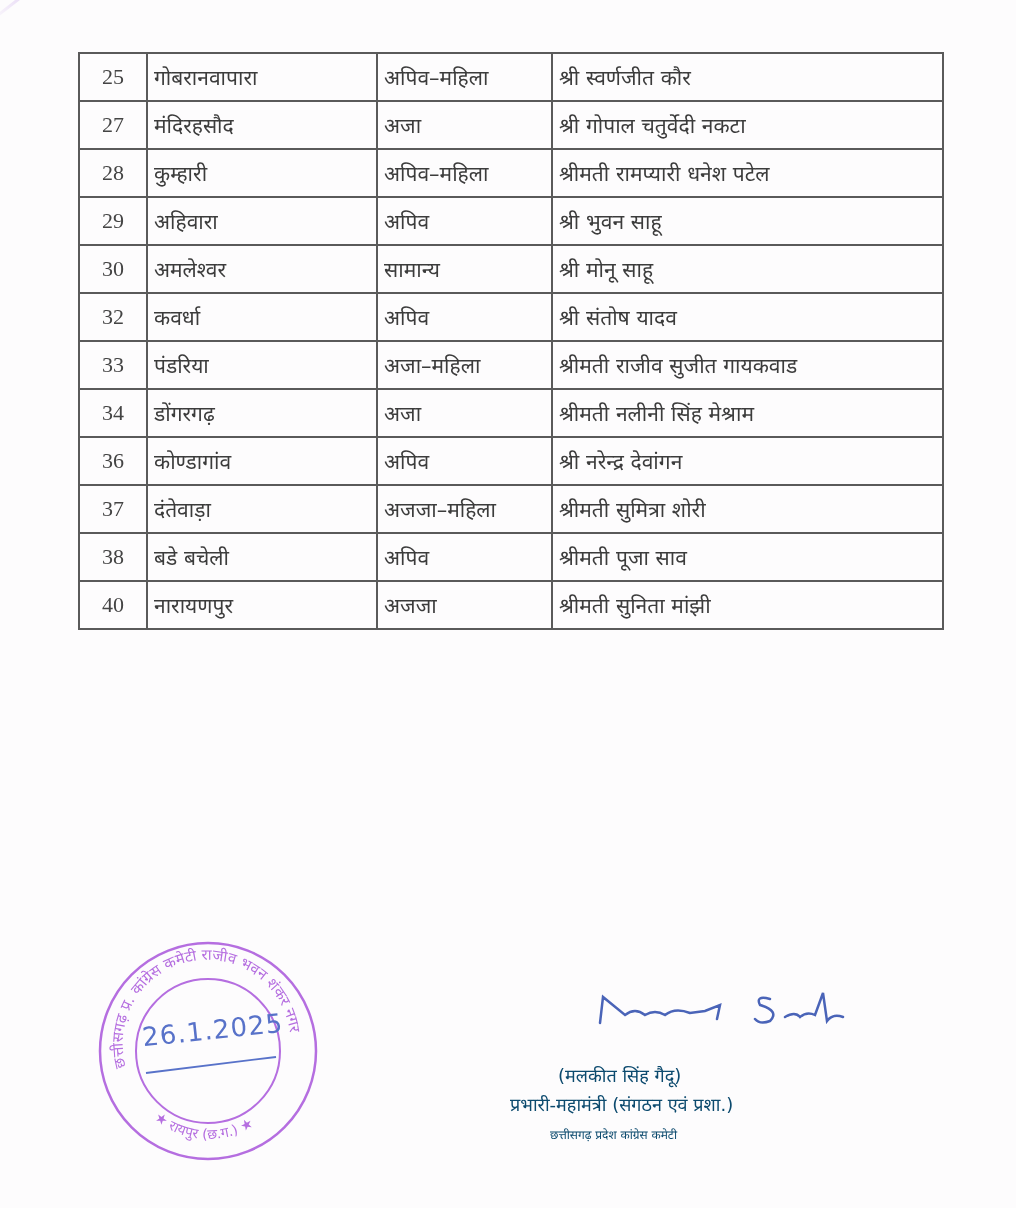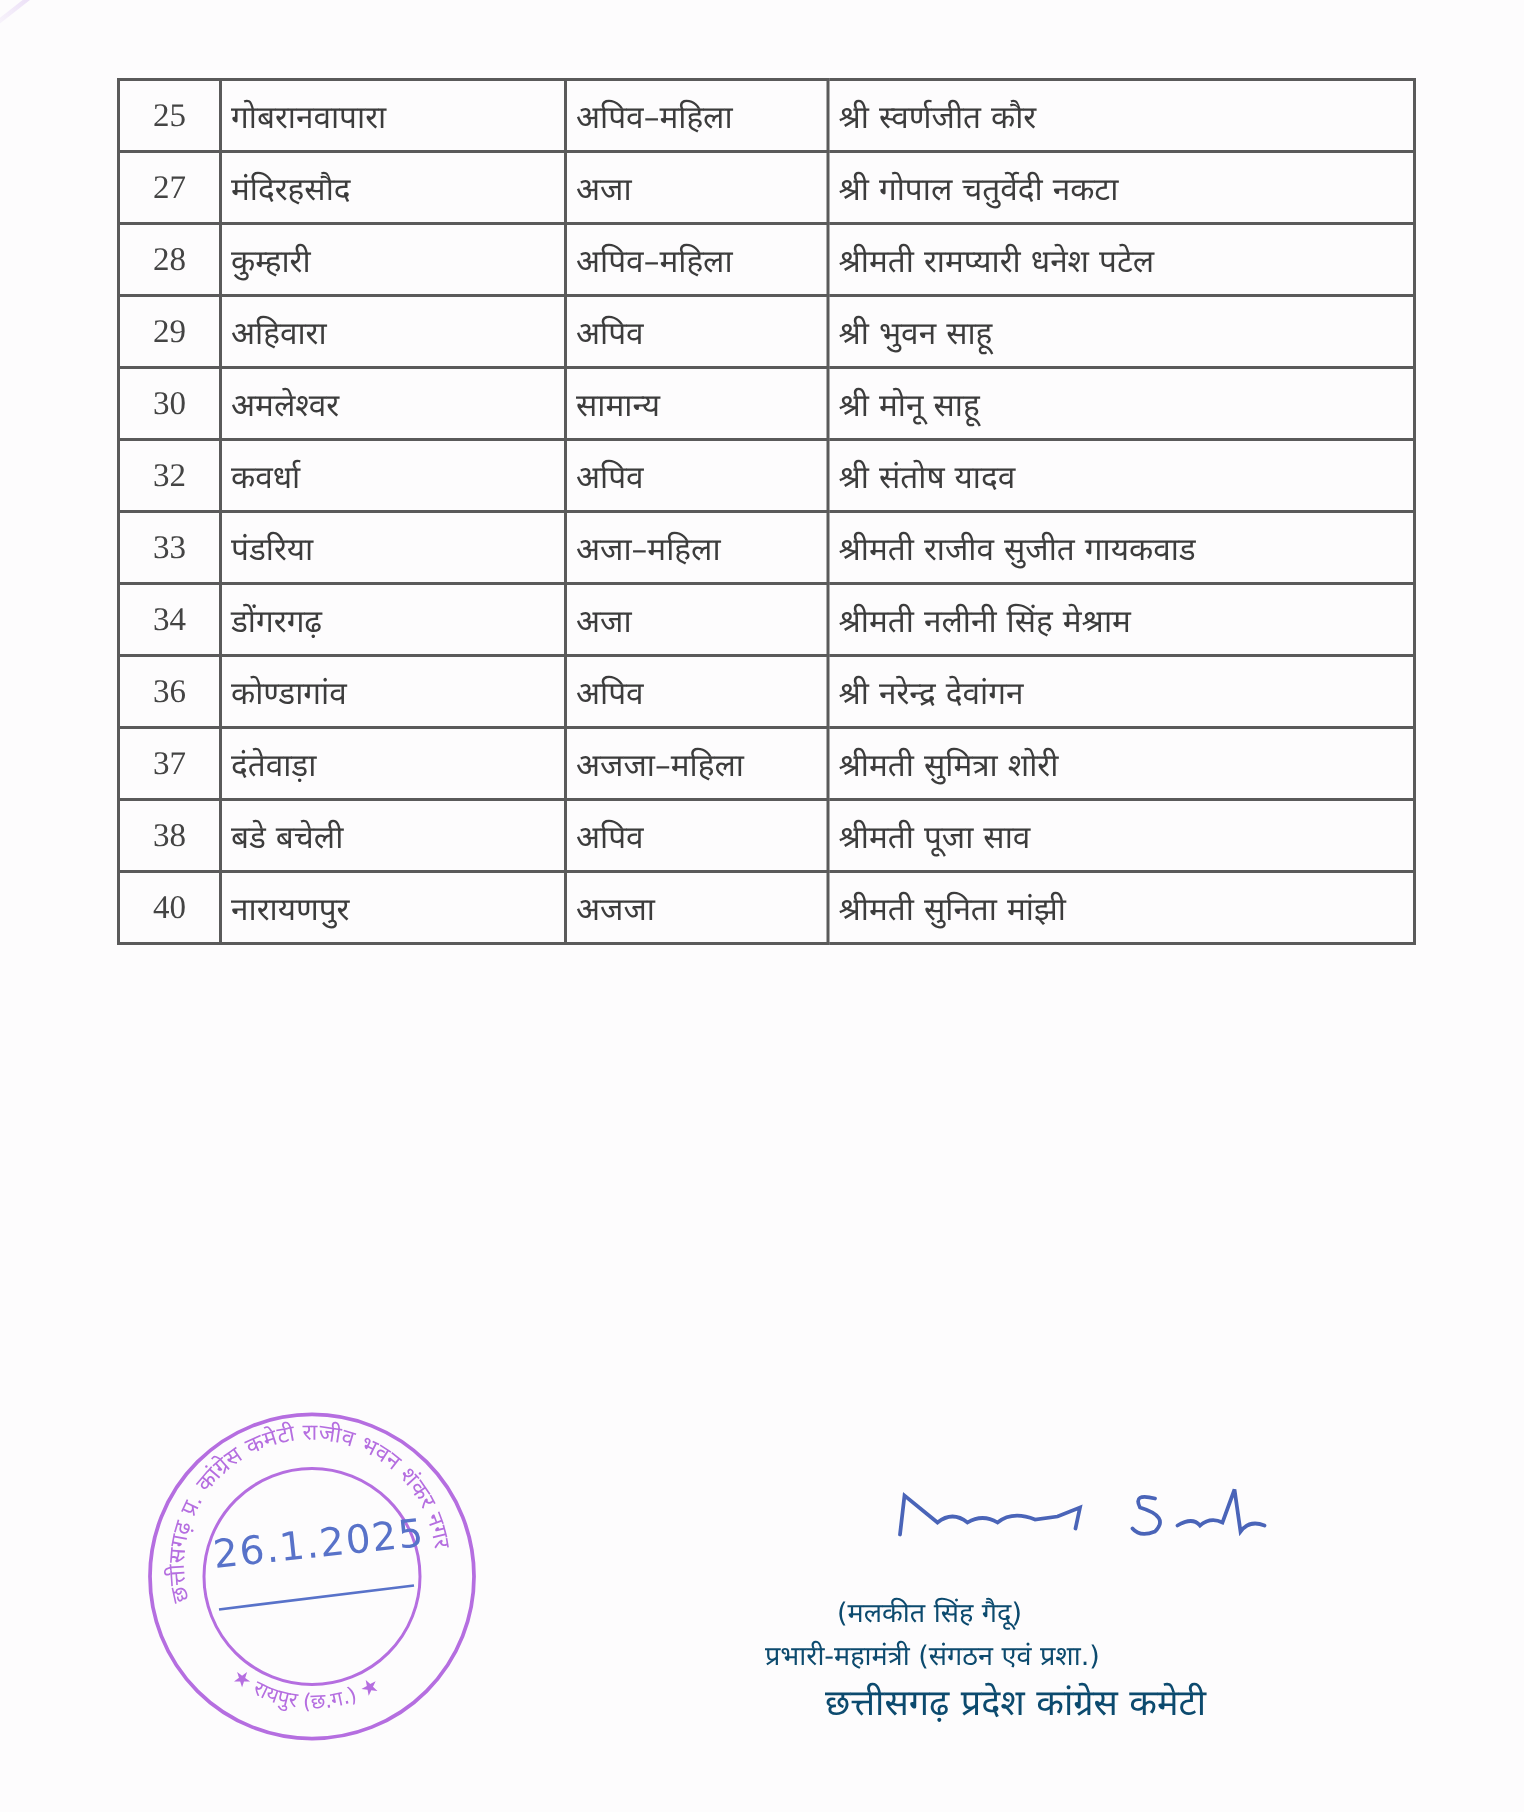--- a/index.html
+++ b/index.html
@@ -90,21 +90,21 @@
     .sig-name {
       font-size: 18px;
       margin-left: 48px;
       line-height: 28px;
     }
     .sig-title {
       font-size: 18px;
       line-height: 30px;
     }
     .sig-org {
-      font-size: 24px;
+      font-size: 12px;
       line-height: 30px;
       margin-left: 40px;
     }
   </style>
 </head>
 <body>
 
 <div class="corner-mark"></div>
 
 <table class="roster">

